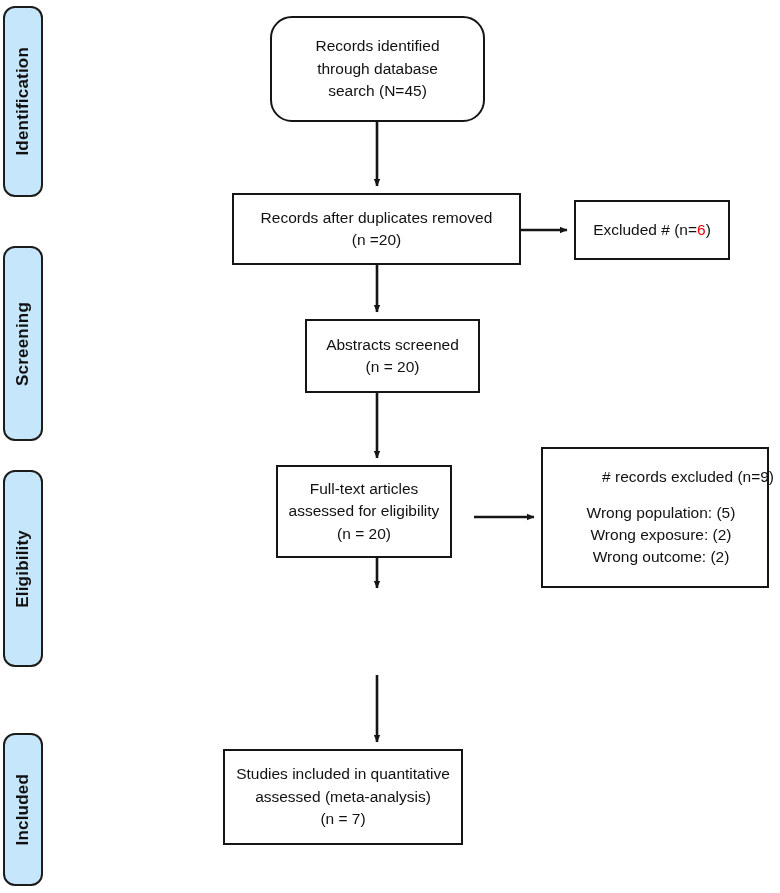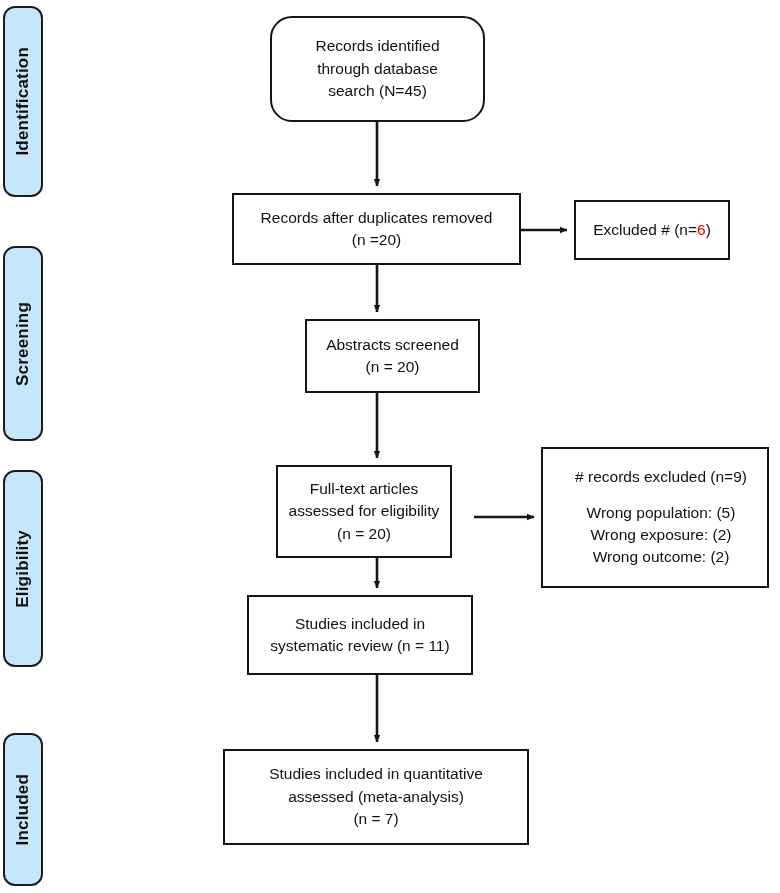--- a/index.html
+++ b/index.html
@@ -68,21 +68,22 @@
   .flow-box.left-align-block {
     align-items: flex-start;
     text-align: left;
     padding-left: 18px;
   }
   .flow-box.left-align-block .line {
     width: 100%;
     text-align: center;
   }
   .flow-box.left-align-block .line.head {
-    text-align: center;
+    text-align: right;
+    margin-left: 13px;
   }
   .spacer-line {
     display: block;
     height: 13px;
   }
   .red-num {
     color: #ee0000;
   }
 </style>
 </head>
@@ -155,24 +156,20 @@
   </div>
 
   <div class="flow-box left-align-block" style="left:541px; top:447px; width:228px; height:141px;">
     <span class="line head"># records excluded (n=9)</span>
     <span class="spacer-line"></span>
     <span class="line">Wrong population: (5)</span>
     <span class="line">Wrong exposure: (2)</span>
     <span class="line">Wrong outcome: (2)</span>
   </div>
 
-  <div class="flow-box" style="left:247px; top:595px; width:226px; height:80px;">
-    <span class="line">Studies included in</span>
-    <span class="line">systematic review (n = 11)</span>
-  </div>
 
-  <div class="flow-box" style="left:223px; top:749px; width:306px; height:96px;">
+  <div class="flow-box" style="left:223px; top:749px; width:240px; height:96px;">
     <span class="line">Studies included in quantitative</span>
     <span class="line">assessed (meta-analysis)</span>
     <span class="line">(n = 7)</span>
   </div>
 
 </div>
 
 </body></html>

